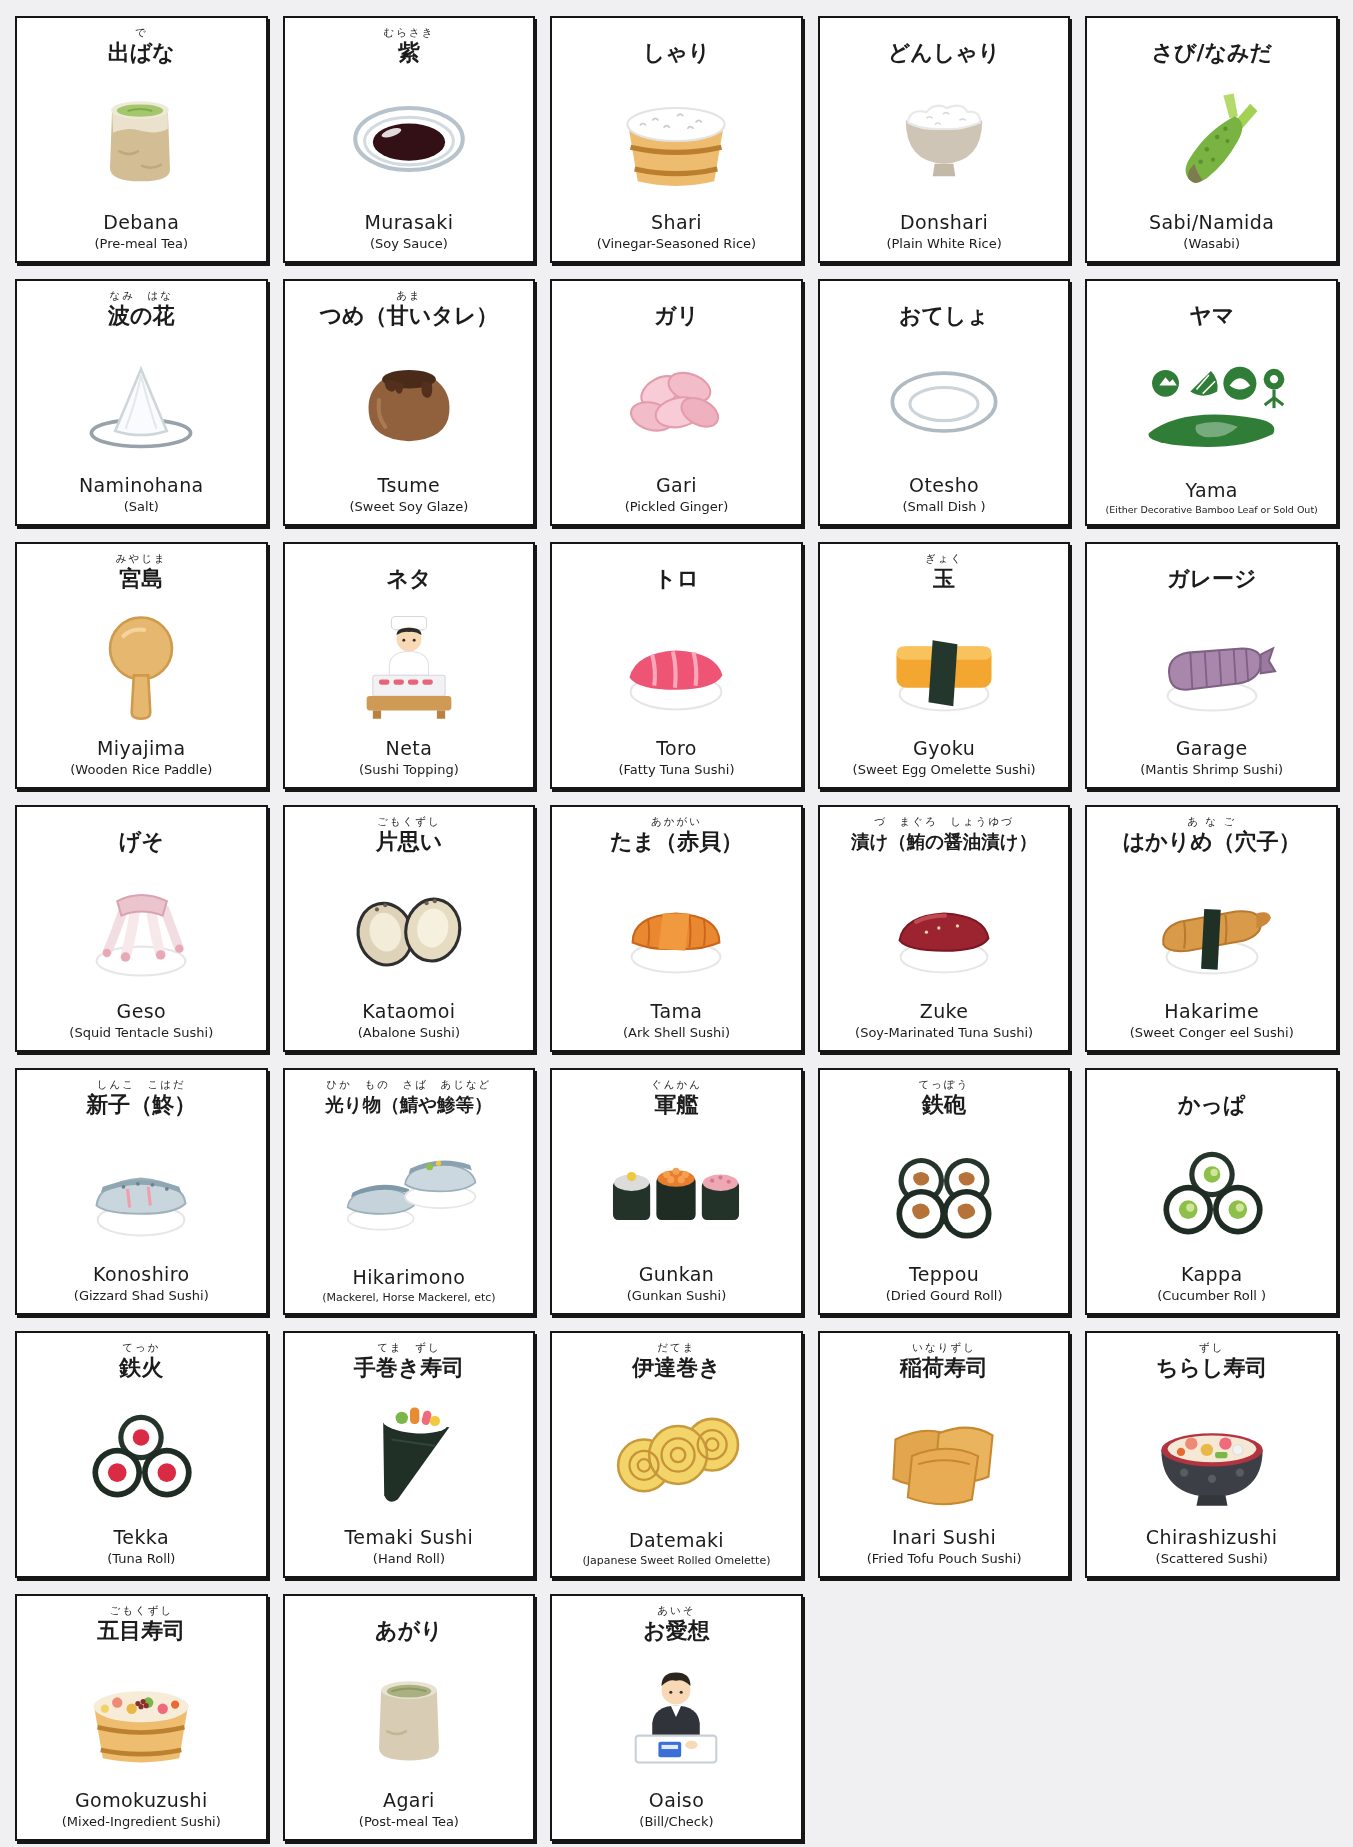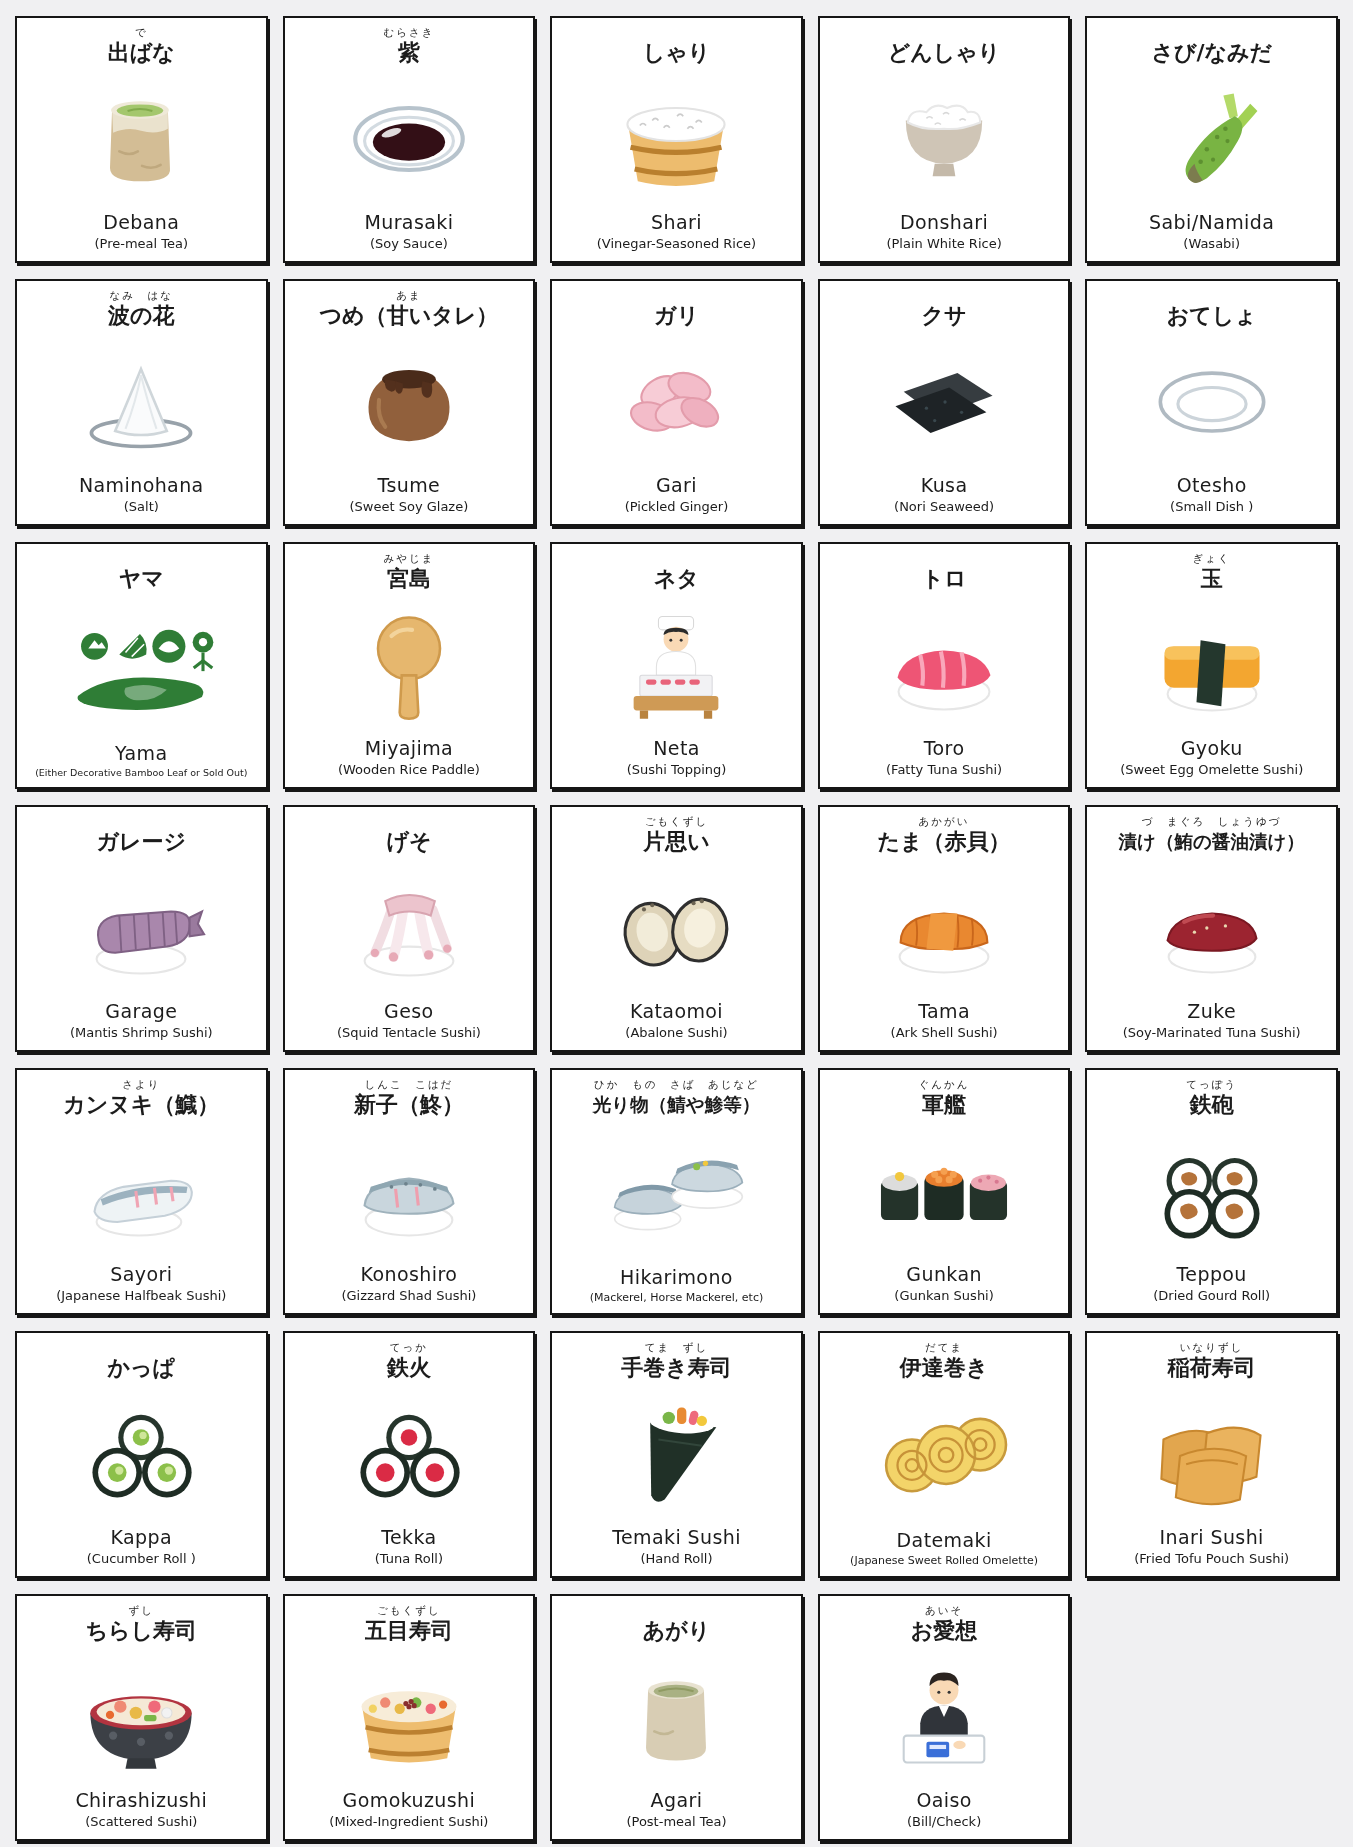--- a/index.html
+++ b/index.html
@@ -168,38 +168,20 @@
             <ellipse cx="78" cy="70" rx="23" ry="14" fill="#f7ccd6" transform="rotate(-12 78 70)"></ellipse>
             <ellipse cx="98" cy="70" rx="19" ry="12" fill="#efb0bf" transform="rotate(28 98 70)"></ellipse>
           </g>
         </svg>
     </div>
     <div class="romaji">Gari</div>
     <div class="english">(Pickled Ginger)</div>
   </div>
     <div class="card">
     <div class="furigana"></div>
-    <div class="title">クサ</div>
-    <div class="illo-wrap">
-      <svg class="illo" viewBox="0 0 150 120" xmlns="http://www.w3.org/2000/svg">
-          <path d="M36 50 L88 32 L122 54 L68 74 Z" fill="#363c40"></path>
-          <path d="M28 64 L80 46 L116 70 L62 90 Z" fill="#1e2326"></path>
-          <g fill="#39474d">
-            <circle cx="58" cy="66" r="1.6"></circle>
-            <circle cx="76" cy="60" r="1.6"></circle>
-            <circle cx="92" cy="70" r="1.6"></circle>
-            <circle cx="66" cy="78" r="1.6"></circle>
-          </g>
-        </svg>
-    </div>
-    <div class="romaji">Kusa</div>
-    <div class="english">(Nori Seaweed)</div>
-  </div>
-    <div class="card">
-    <div class="furigana"></div>
     <div class="title">おてしょ</div>
     <div class="illo-wrap">
       <svg class="illo" viewBox="0 0 150 120" xmlns="http://www.w3.org/2000/svg">
           <ellipse cx="75" cy="60" rx="50" ry="28" fill="#ffffff" stroke="#b0bac2" stroke-width="3.5"></ellipse>
           <ellipse cx="75" cy="62" rx="33" ry="16" fill="none" stroke="#ccd4da" stroke-width="3"></ellipse>
         </svg>
     </div>
     <div class="romaji">Otesho</div>
     <div class="english">(Small Dish )</div>
   </div>
@@ -395,36 +377,37 @@
             <circle cx="70" cy="60" r="1.6"></circle>
             <circle cx="88" cy="58" r="1.6"></circle>
             <circle cx="58" cy="64" r="1.6"></circle>
           </g>
         </svg>
     </div>
     <div class="romaji">Zuke</div>
     <div class="english">(Soy-Marinated Tuna Sushi)</div>
   </div>
     <div class="card">
-    <div class="furigana">さより</div>
-    <div class="title">カンヌキ（鱵）</div>
-    <div class="illo-wrap">
-      <svg class="illo" viewBox="0 0 150 120" xmlns="http://www.w3.org/2000/svg">
-          <ellipse cx="73" cy="90" rx="41" ry="13" fill="#ffffff" stroke="#e6e6e6" stroke-width="2"></ellipse>
-          <path d="M30 80 Q32 62 58 56 L104 50 Q126 50 124 64 Q122 78 98 84 L52 90 Q34 90 30 80 Z" fill="#eef3f5" stroke="#c5d0d8" stroke-width="2"></path>
-          <path d="M36 68 Q72 52 120 56 L119 62 Q72 60 38 74 Z" fill="#9cb2bf"></path>
-          <g stroke="#f0a4b3" stroke-width="3" fill="none">
-            <path d="M70 60 L72 76"></path>
-            <path d="M88 57 L90 73"></path>
-            <path d="M104 56 L106 70"></path>
-          </g>
-        </svg>
-    </div>
-    <div class="romaji">Sayori</div>
-    <div class="english">(Japanese Halfbeak Sushi)</div>
+    <div class="furigana">あ な ご</div>
+    <div class="title">はかりめ（穴子）</div>
+    <div class="illo-wrap">
+      <svg class="illo" viewBox="0 0 150 120" xmlns="http://www.w3.org/2000/svg">
+          <ellipse cx="75" cy="88" rx="44" ry="16" fill="#ffffff" stroke="#e6e6e6" stroke-width="2"></ellipse>
+          <path d="M28 76 Q26 60 44 54 L98 44 Q120 42 122 54 Q124 66 106 72 L52 82 Q32 84 28 76 Z" fill="#d99a4a" stroke="#b87a2e" stroke-width="2"></path>
+          <g stroke="#b87a2e" stroke-width="2" fill="none">
+            <path d="M48 54 Q50 68 48 80"></path>
+            <path d="M68 50 Q70 64 68 78"></path>
+            <path d="M88 47 Q90 60 88 75"></path>
+          </g>
+          <path d="M118 46 Q130 42 132 50 Q130 58 118 60 Z" fill="#c9883a"></path>
+          <rect x="66" y="42" width="16" height="58" fill="#1f3026" transform="rotate(3 74 70)"></rect>
+        </svg>
+    </div>
+    <div class="romaji">Hakarime</div>
+    <div class="english">(Sweet Conger eel Sushi)</div>
   </div>
     <div class="card">
     <div class="furigana">しんこ　こはだ</div>
     <div class="title">新子（鮗）</div>
     <div class="illo-wrap">
       <svg class="illo" viewBox="0 0 150 120" xmlns="http://www.w3.org/2000/svg">
           <ellipse cx="75" cy="88" rx="42" ry="15" fill="#ffffff" stroke="#e6e6e6" stroke-width="2"></ellipse>
           <path d="M32 74 Q34 52 75 48 Q116 52 118 72 Q108 82 75 82 Q42 82 32 74 Z" fill="#c9d6dd" stroke="#9fb2bc" stroke-width="2"></path>
           <path d="M36 62 Q75 46 114 62 L112 56 Q75 42 38 56 Z" fill="#8fa7b2"></path>
           <g fill="#6d828c">

